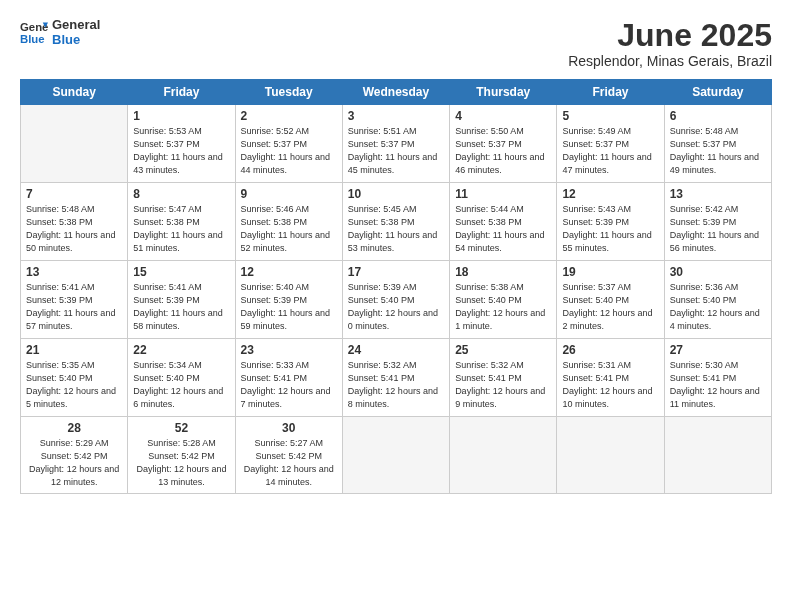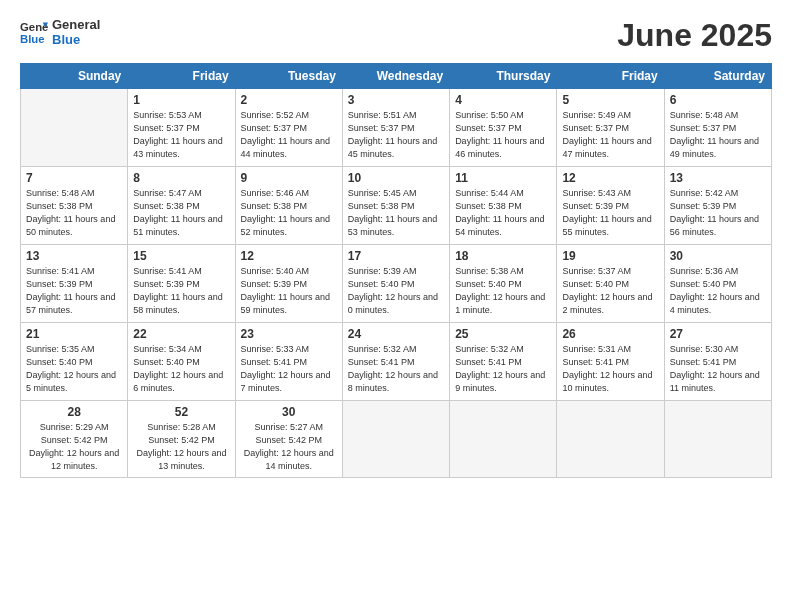--- a/index.html
+++ b/index.html
@@ -47,21 +47,21 @@
     .calendar {
       width: 100%;
       border-collapse: collapse;
       border: 1px solid #ccc;
     }
     .calendar th {
       background: #2e75b6;
       color: #fff;
       font-size: 12px;
       font-weight: bold;
-      text-align: right;
+      text-align: center;
       padding: 5px 6px;
       border: 1px solid #2e75b6;
     }
     .calendar td {
       border: 1px solid #ccc;
       vertical-align: top;
       padding: 4px 5px;
       width: calc(100% / 7);
       height: 78px;
       font-size: 9.5px;
@@ -100,20 +100,21 @@
         <text x="0" y="27" font-size="13" font-weight="bold" fill="#1a6fc4" font-family="Arial">Blue</text>
         <polygon points="26,4 32,4 29,10" fill="#1a6fc4"></polygon>
       </svg>
       <div style="line-height:1.15; margin-left:2px;">
         <div style="font-size:13px; font-weight:bold; color:#333;">General</div>
         <div style="font-size:13px; font-weight:bold; color:#1a6fc4;">Blue</div>
       </div>
     </div>
     <div class="title-block">
       <div class="month-title">June 2025</div>
+      <div class="location">Resplendor, Minas Gerais, Brazil</div>
     </div>
   </div>
 
   <table class="calendar">
     <thead>
       <tr>
       <th>Sunday</th>
           <th>Friday</th>
           <th>Tuesday</th>
           <th>Wednesday</th>

